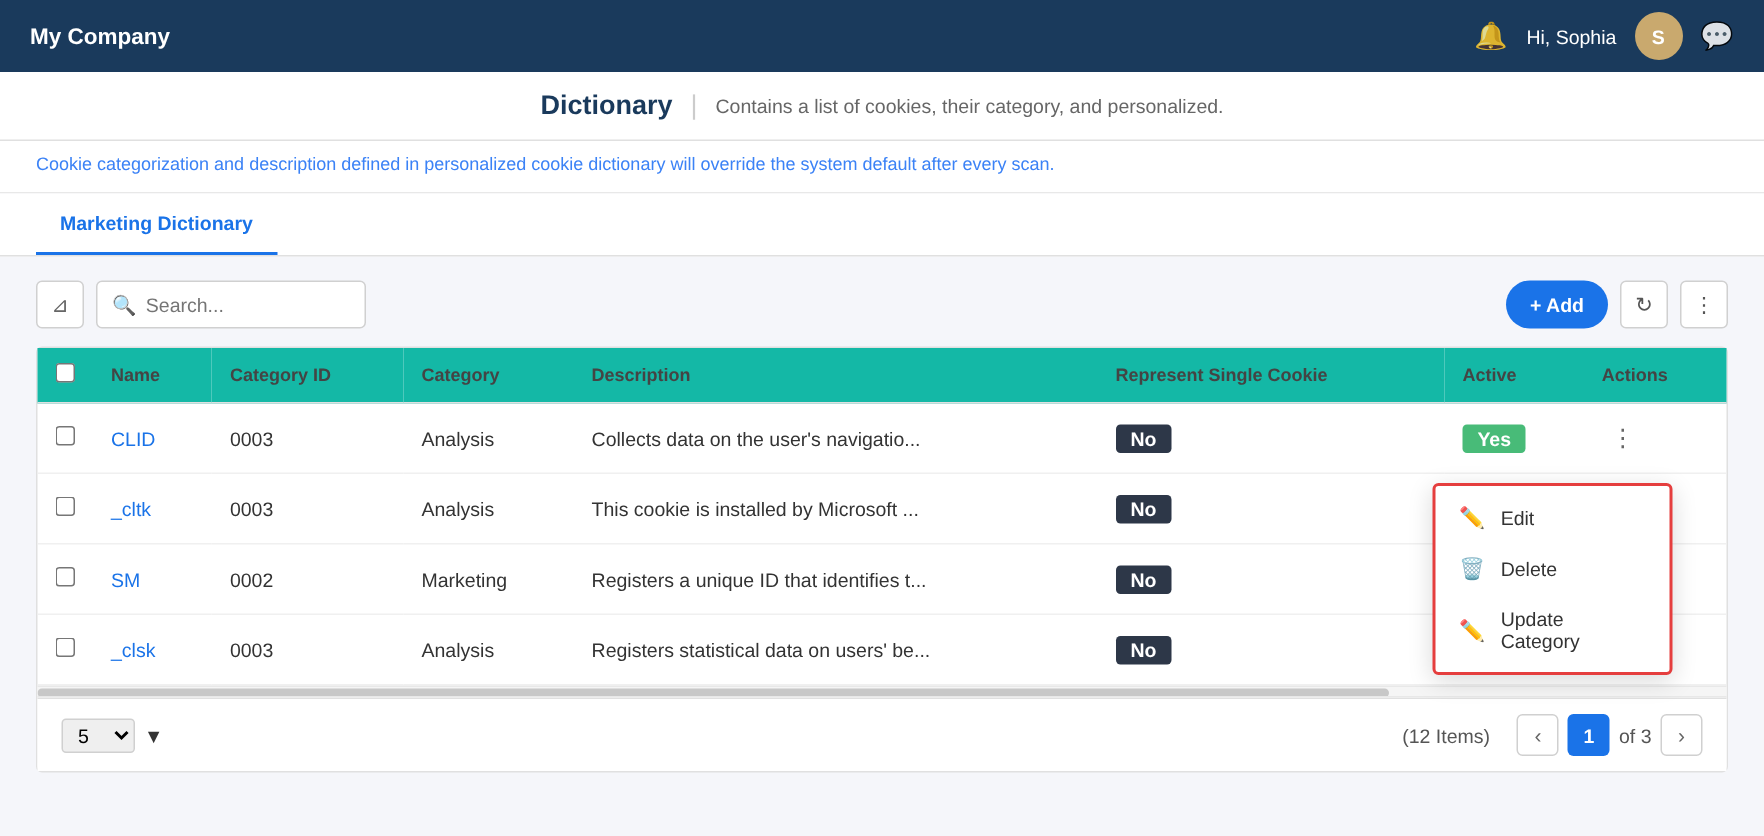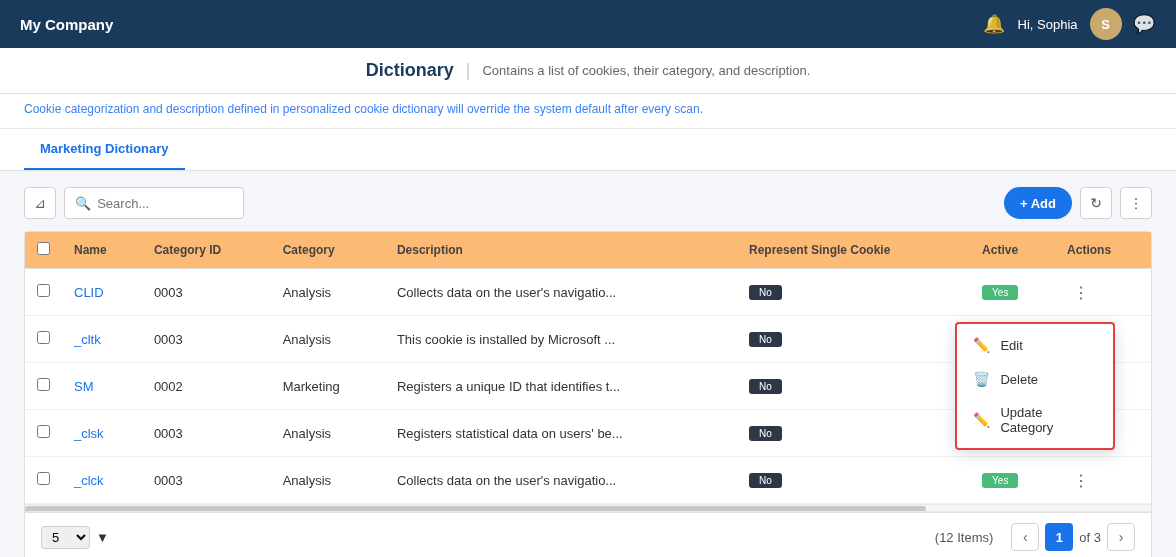--- a/index.html
+++ b/index.html
@@ -138,38 +138,38 @@
       position: relative;
     }
     table { width: 100%; border-collapse: collapse; }
     thead tr { border-bottom: 1px solid #e0e0e0; }
     th {
       padding: 10px 12px;
       text-align: left;
       font-size: 12px;
       font-weight: 700;
       color: #444;
-      background: #fdba74;
+      background: #14b8a6;
     }
     th.cb { width: 36px; }
     td {
       padding: 9px 12px;
       font-size: 13px;
       color: #333;
       border-bottom: 1px solid #f0f0f0;
       vertical-align: middle;
     }
     td.name-cell a { color: #1a73e8; text-decoration: none; }
 
     .badge {
       display: inline-block;
       padding: 2px 10px;
       border-radius: 3px;
-      font-size: 10px;
-      font-weight: 400;
+      font-size: 13px;
+      font-weight: 700;
       text-align: center;
     }
     .badge-no { background: #2d3748; color: #fff; }
     .badge-yes { background: #48bb78; color: #fff; }
 
     .actions-dots {
       width: 28px; height: 28px;
       border-radius: 50%;
       display: flex; align-items: center; justify-content: center;
       cursor: pointer;
@@ -275,21 +275,21 @@
     <span class="topnav-icon">🔔</span>
     <span>Hi, Sophia</span>
     <div class="avatar">S</div>
     <span class="topnav-icon">💬</span>
   </div>
 </nav>
 
 <div class="page-header">
   <span class="page-title">Dictionary</span>
   <span class="page-header-sep">|</span>
-  <span class="page-subtitle">Contains a list of cookies, their category, and description.</span>
+  <span class="page-subtitle">Contains a list of cookies, their category, and personalized.</span>
 </div>
 
 <div class="info-banner">
   <span>Cookie categorization and description defined in personalized cookie dictionary will override the system default after every scan.</span>
 </div>
 
 <div class="tab-bar">
   <div class="tab">Marketing Dictionary</div>
 </div>
 
@@ -402,34 +402,20 @@
           <td>0003</td>
           <td>Analysis</td>
           <td>Registers statistical data on users' be...</td>
           <td><span class="badge badge-no">No</span></td>
           <td></td>
           <td>
             <div class="actions-dots">⋮</div>
           </td>
         </tr>
 
-        <tr class="table-row">
-          <td>
-            <input type="checkbox" style="">
-          </td>
-          <td class="name-cell"><a href="#">_clck</a></td>
-          <td>0003</td>
-          <td>Analysis</td>
-          <td>Collects data on the user's navigatio...</td>
-          <td><span class="badge badge-no">No</span></td>
-          <td><span class="badge badge-yes">Yes</span></td>
-          <td>
-            <div class="actions-dots">⋮</div>
-          </td>
-        </tr>
       </tbody>
     </table>
 
     <div class="scrollbar-row">
       <div class="scrollbar-thumb"></div>
     </div>
 
     <div class="table-footer">
       <div class="per-page">
         <select>

